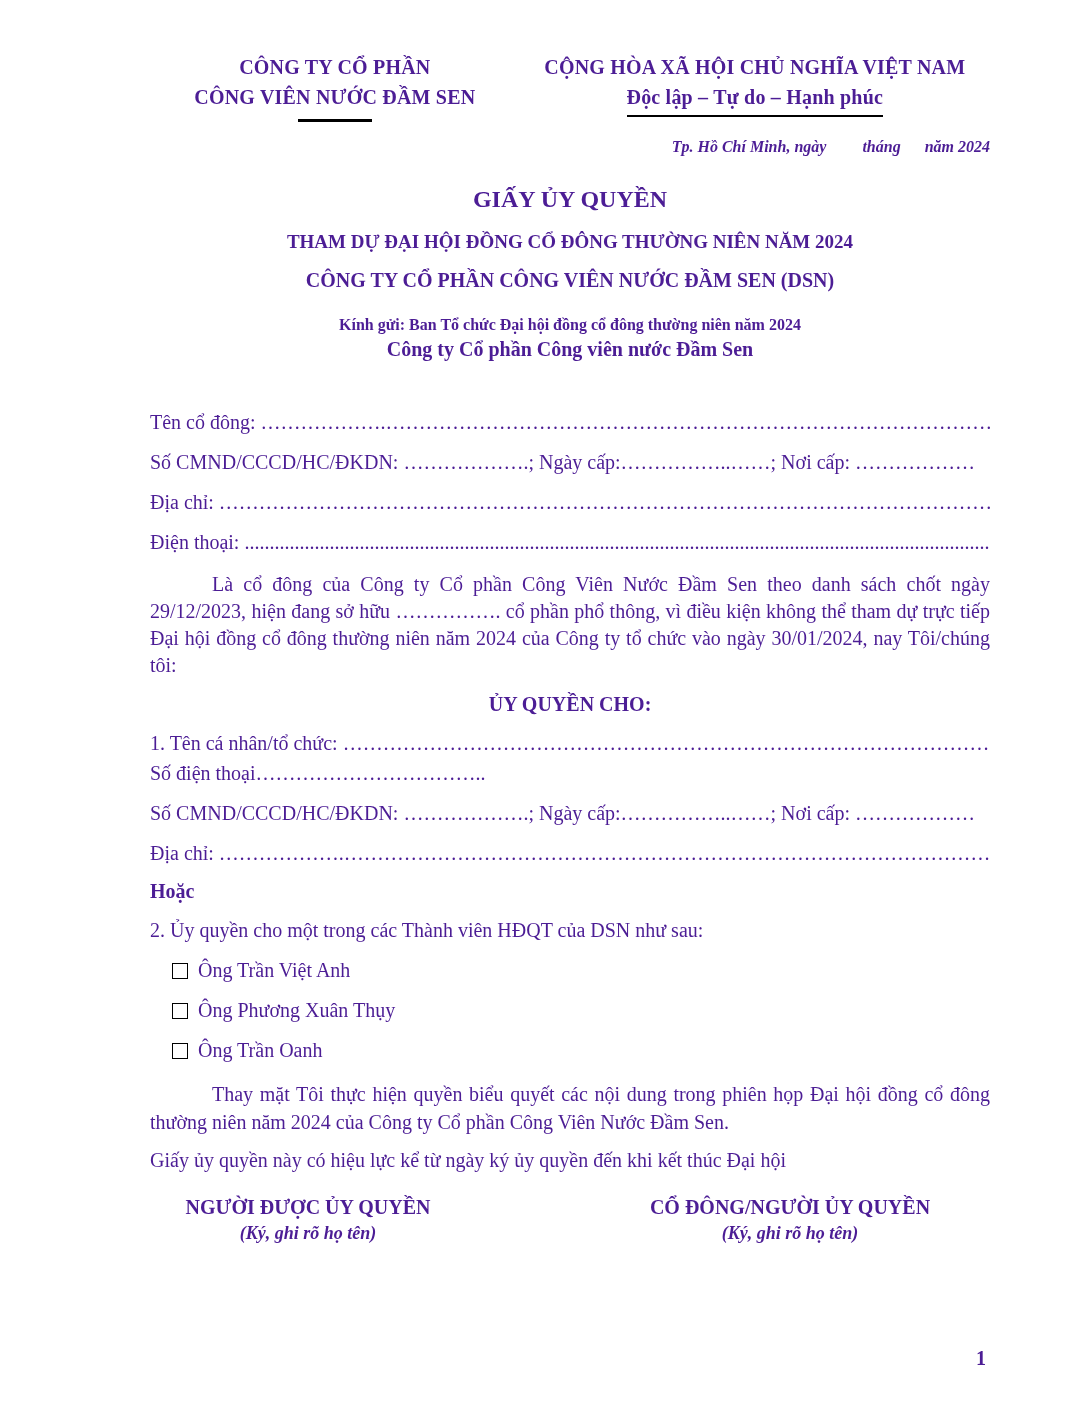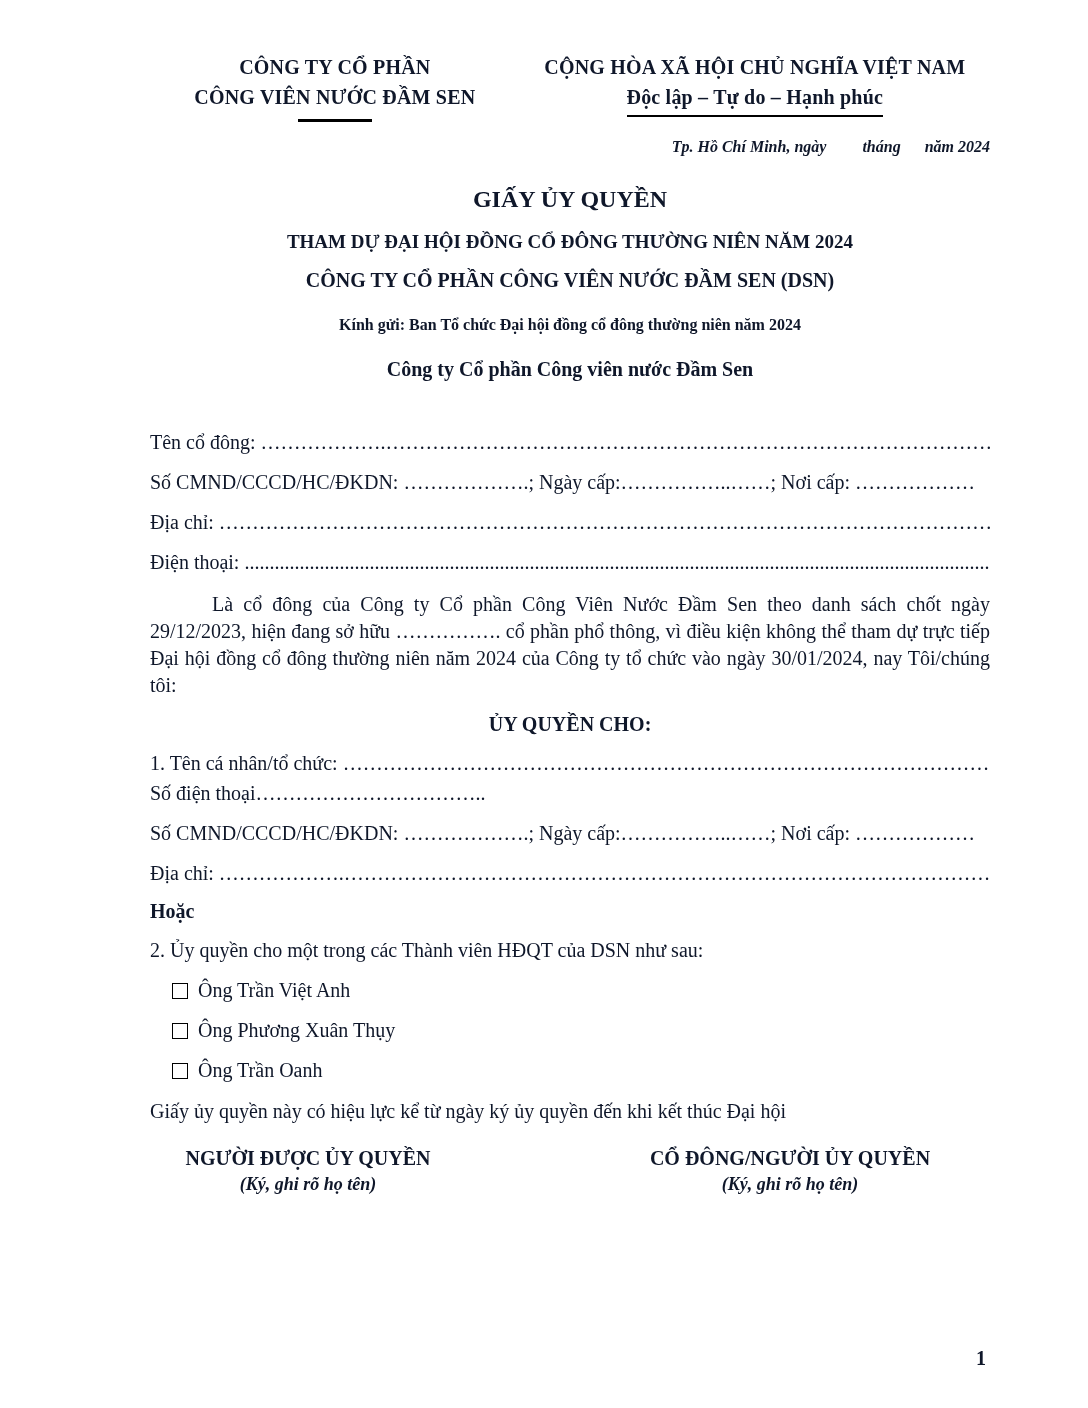--- a/index.html
+++ b/index.html
@@ -3,21 +3,21 @@
 <meta charset="utf-8">
 <style>
   * { margin: 0; padding: 0; box-sizing: border-box; }
   html, body { background: #ffffff; }
   .page {
     position: relative;
     width: 1088px;
     height: 1408px;
     margin: 0 auto;
     background: #ffffff;
-    color: #0f172a;
+    color: #4c1d95;
     font-family: "Liberation Serif", "DejaVu Serif", serif;
     font-size: 20px;
     padding: 52px 98px 8px 150px;
     overflow: hidden;
   }
   
   .hdr { display: flex; width: 100%; }
   .hdr-left { width: 44%; text-align: center; }
   .hdr-right { width: 56%; text-align: center; }
   .hdr b { font-size: 20px; line-height: 30px; letter-spacing: 0.2px; }
@@ -35,21 +35,21 @@
     font-style: italic;
     font-weight: bold;
     margin-top: 16px;
     font-size: 16px;
   }
   
   .title-main { text-align: center; font-weight: bold; font-size: 24px; margin-top: 30px; }
   .title-sub1 { text-align: center; font-weight: bold; font-size: 19px; margin-top: 18px; }
   .title-sub2 { text-align: center; font-weight: bold; font-size: 20px; margin-top: 16px; }
   .kinhgui1 { text-align: center; font-weight: bold; font-size: 16px; margin-top: 24px; }
-  .kinhgui2 { text-align: center; font-weight: bold; font-size: 20px; margin-top: 24px; }
+  .kinhgui2 { text-align: center; font-weight: bold; font-size: 20px; margin-top: 4px; }
   
   .fields-1 { margin-top: 48px; }
   .fill-line {
     white-space: nowrap;
     overflow: hidden;
     line-height: 26px;
     margin-bottom: 14px;
   }
   .para {
     text-align: justify;
@@ -146,20 +146,21 @@
     <div class="cb-item">
       <span class="cb-box"></span>
       <span>Ông Phương Xuân Thụy</span>
     </div>
     <div class="cb-item">
       <span class="cb-box"></span>
       <span>Ông Trần Oanh</span>
     </div>
   </div>
 
+  <div class="closing1">Thay mặt Tôi thực hiện quyền biểu quyết các nội dung trong phiên họp Đại hội đồng cổ đông thường niên năm 2024 của Công ty Cổ phần Công Viên Nước Đầm Sen.</div>
   <div class="closing2">Giấy ủy quyền này có hiệu lực kể từ ngày ký ủy quyền đến khi kết thúc Đại hội</div>
 
   <div class="sig-row">
     <div class="sig-col-left">
       <div class="sig-title">NGƯỜI ĐƯỢC ỦY QUYỀN</div>
       <div class="sig-sub">(Ký, ghi rõ họ tên)</div>
     </div>
     <div class="sig-col-right">
       <div class="sig-title">CỔ ĐÔNG/NGƯỜI ỦY QUYỀN</div>
       <div class="sig-sub">(Ký, ghi rõ họ tên)</div>

